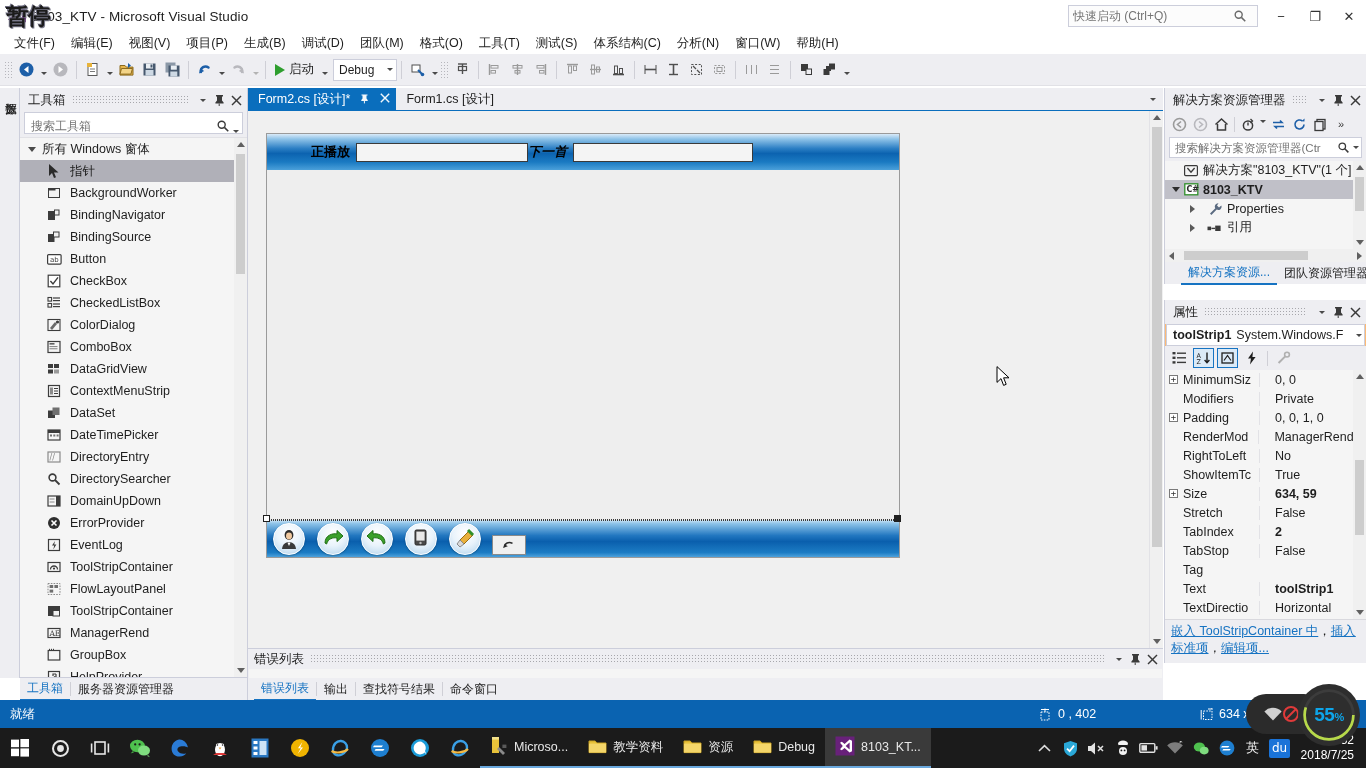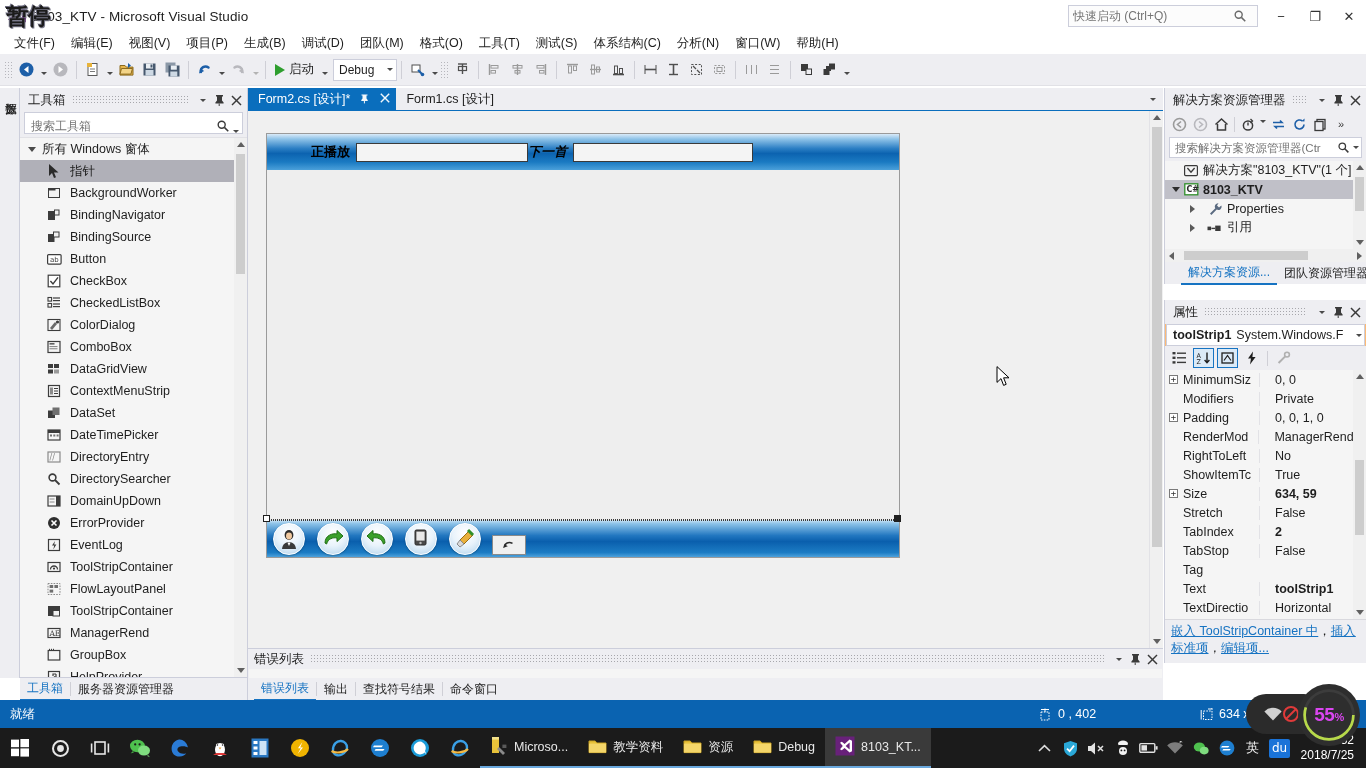--- a/index.html
+++ b/index.html
@@ -341,21 +341,21 @@
     position:absolute; left:0; top:0; width:78px; height:40px; border-radius:20px;
     background:#2b2b2b;
   }
   .fw-circle {
     position:absolute; left:52px; top:-10px; width:62px; height:62px; border-radius:50%;
     background:#2e2e2e; display:flex; align-items:center; justify-content:center;
   }
   .fw-ring {
     position:absolute; left:3px; top:3px; width:56px; height:56px; border-radius:50%;
   }
-  .fw-pct { color:#d946ef; font-size:19px; font-weight:bold; letter-spacing:-0.5px; z-index:2;}
+  .fw-pct { color:#0ea5e9; font-size:19px; font-weight:bold; letter-spacing:-0.5px; z-index:2;}
   .fw-pct small { font-size:11px; }
   .fw-wifi { position:absolute; left:16px; top:9px; width:22px; height:22px; }
   .fw-ban { position:absolute; left:36px; top:11px; width:18px; height:18px; }
 
   
   .cursor { position:absolute; left:996px; top:366px; width:14px; height:21px; pointer-events:none; }
 </style>
 </head>
 <body>
 

